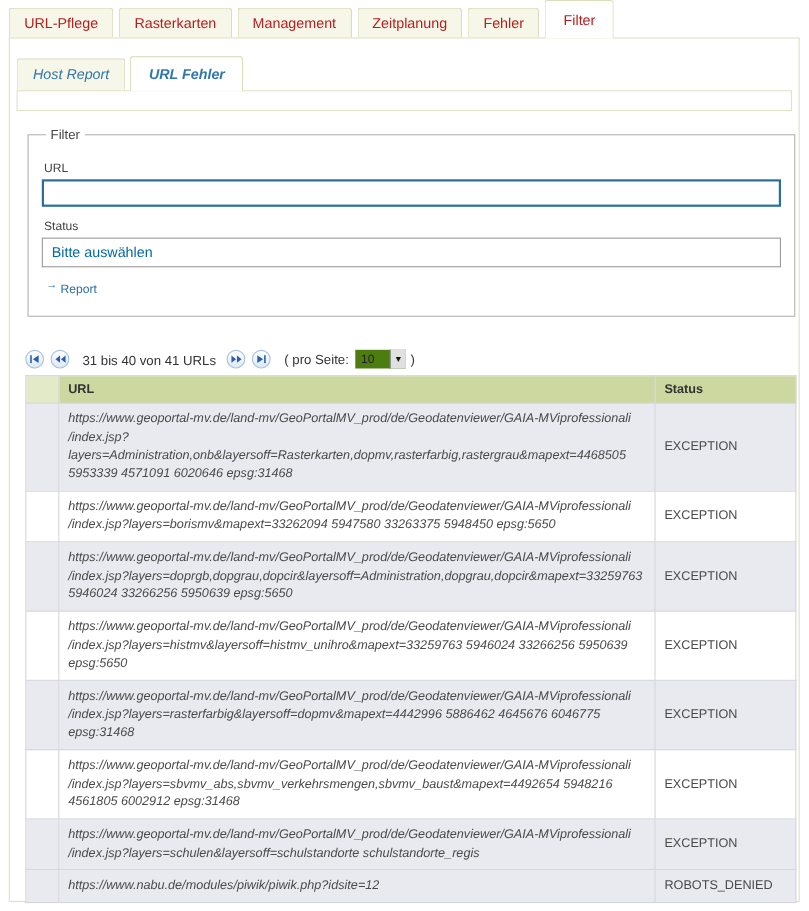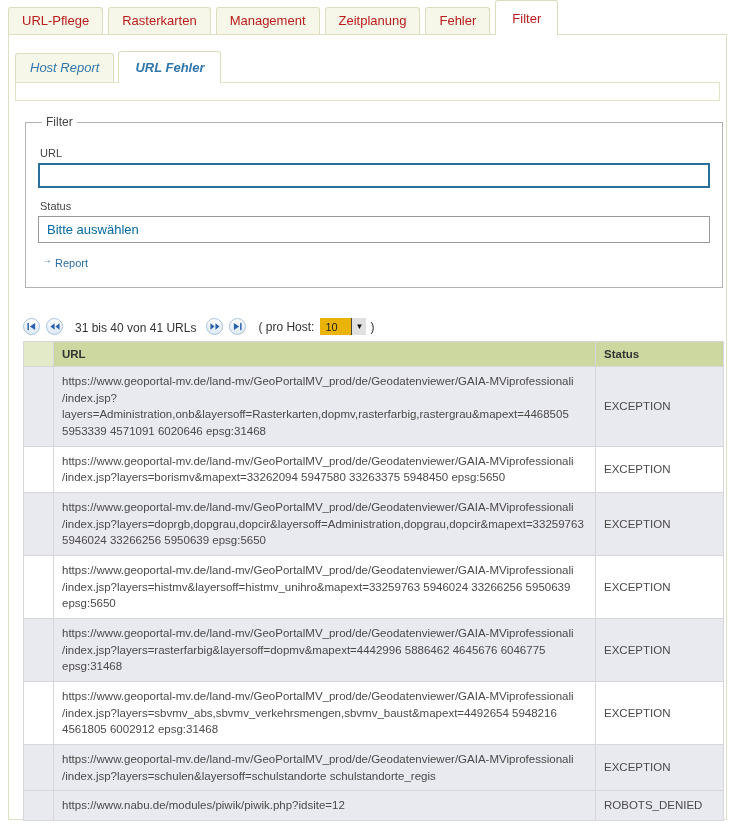--- a/index.html
+++ b/index.html
@@ -112,21 +112,21 @@
     background:linear-gradient(#ffffff,#dde9f5);
     display:flex; align-items:center; justify-content:center;
     margin-right:6px; cursor:pointer; padding:0;
   }
   .pg-btn svg { display:block; }
   .pg-info { margin:0 10px 0 6px; white-space:nowrap; }
   .pp-wrap { display:flex; align-items:center; margin-left:6px; white-space:nowrap; }
   .pp-open { margin-right:6px; }
   .pp-select {
     display:inline-flex; align-items:center;
-    width:46px; height:17px; background:#eab308; cursor:pointer;
+    width:46px; height:17px; background:#4d7c0f; cursor:pointer;
   }
   .pp-value { flex:1; font-size:11px; padding-left:5px; color:#222; }
   .pp-arrow {
     width:15px; height:17px; background:#e0e0e0;
     border-left:1px solid #444;
     display:flex; align-items:center; justify-content:center;
     font-size:8px; color:#111;
   }
   .pp-close { margin-left:4px; }
 
@@ -141,21 +141,21 @@
     border:1px solid #d6d6dc;
     vertical-align:middle;
     text-align:left;
   }
   table.results th {
     background:#ccd89f; color:#333;
     font-weight:bold; padding:6px 8px; font-size:11.5px;
   }
   table.results th.sel-col { background:#e3eac7; }
   table.results td { padding:6px 8px; color:#4a4a4a; line-height:1.45; }
-  table.results td.url-cell { word-wrap:break-word; overflow-wrap:break-word; }
+  table.results td.url-cell { word-wrap:break-word; overflow-wrap:break-word;font-style:italic; }
   table.results col.c-sel { width:30px; }
   table.results col.c-status { width:128px; }
   table.results tr.alt td { background:#e9e9f0; }
 </style>
 </head>
 <body>
 
 <div class="tabs-row">
     <div class="tab">URL-Pflege</div>
     <div class="tab">Rasterkarten</div>
@@ -225,21 +225,21 @@
       <span>
         <svg width="9" height="9" viewBox="0 0 10 10">
             <g fill="#2a5fae">
               <path d="M1 1 L6.8 5 L1 9 z"></path>
               <rect x="7.9" y="1" width="1.6" height="8"></rect>
             </g>
           </svg>
       </span>
     </button>
     <span class="pp-wrap">
-      <span class="pp-open">( pro Host:</span>
+      <span class="pp-open">( pro Seite:</span>
       <span class="pp-select">
         <span class="pp-value">10</span>
         <span class="pp-arrow">▼</span>
       </span>
       <span class="pp-close">)</span>
     </span>
   </div>
 
   <table class="results">
     <colgroup>

